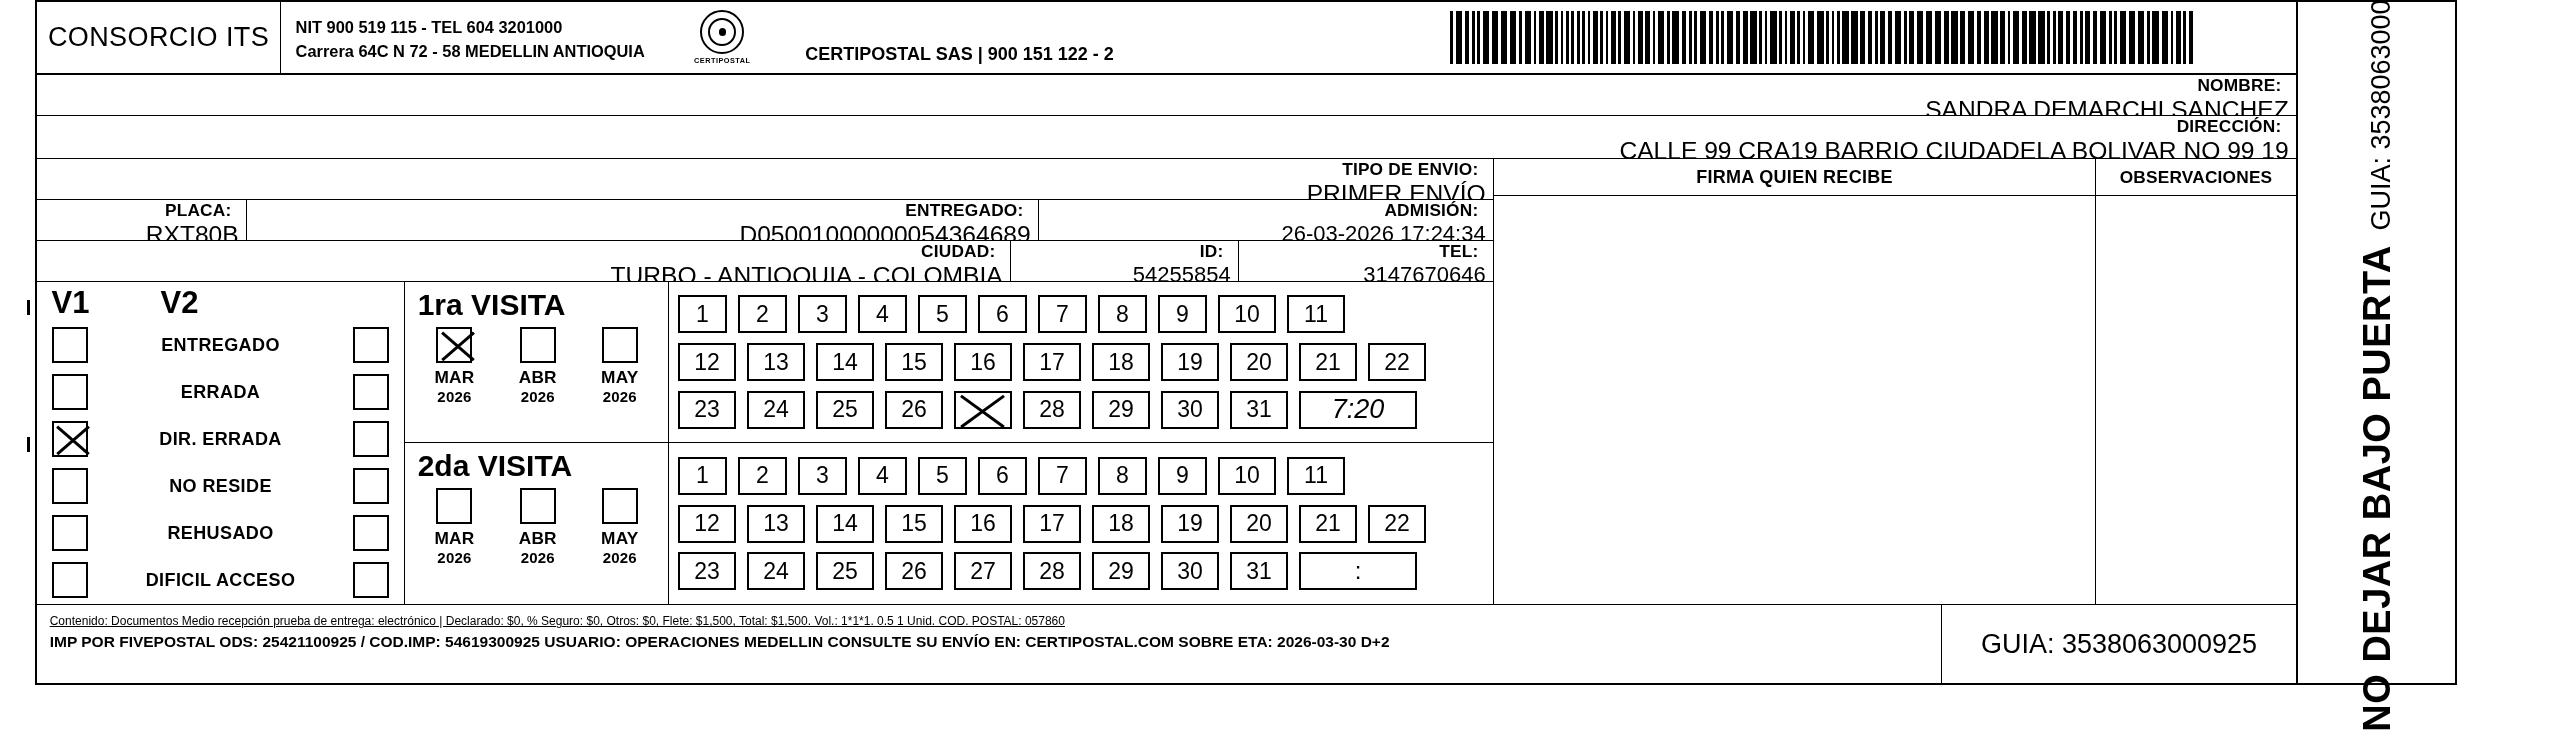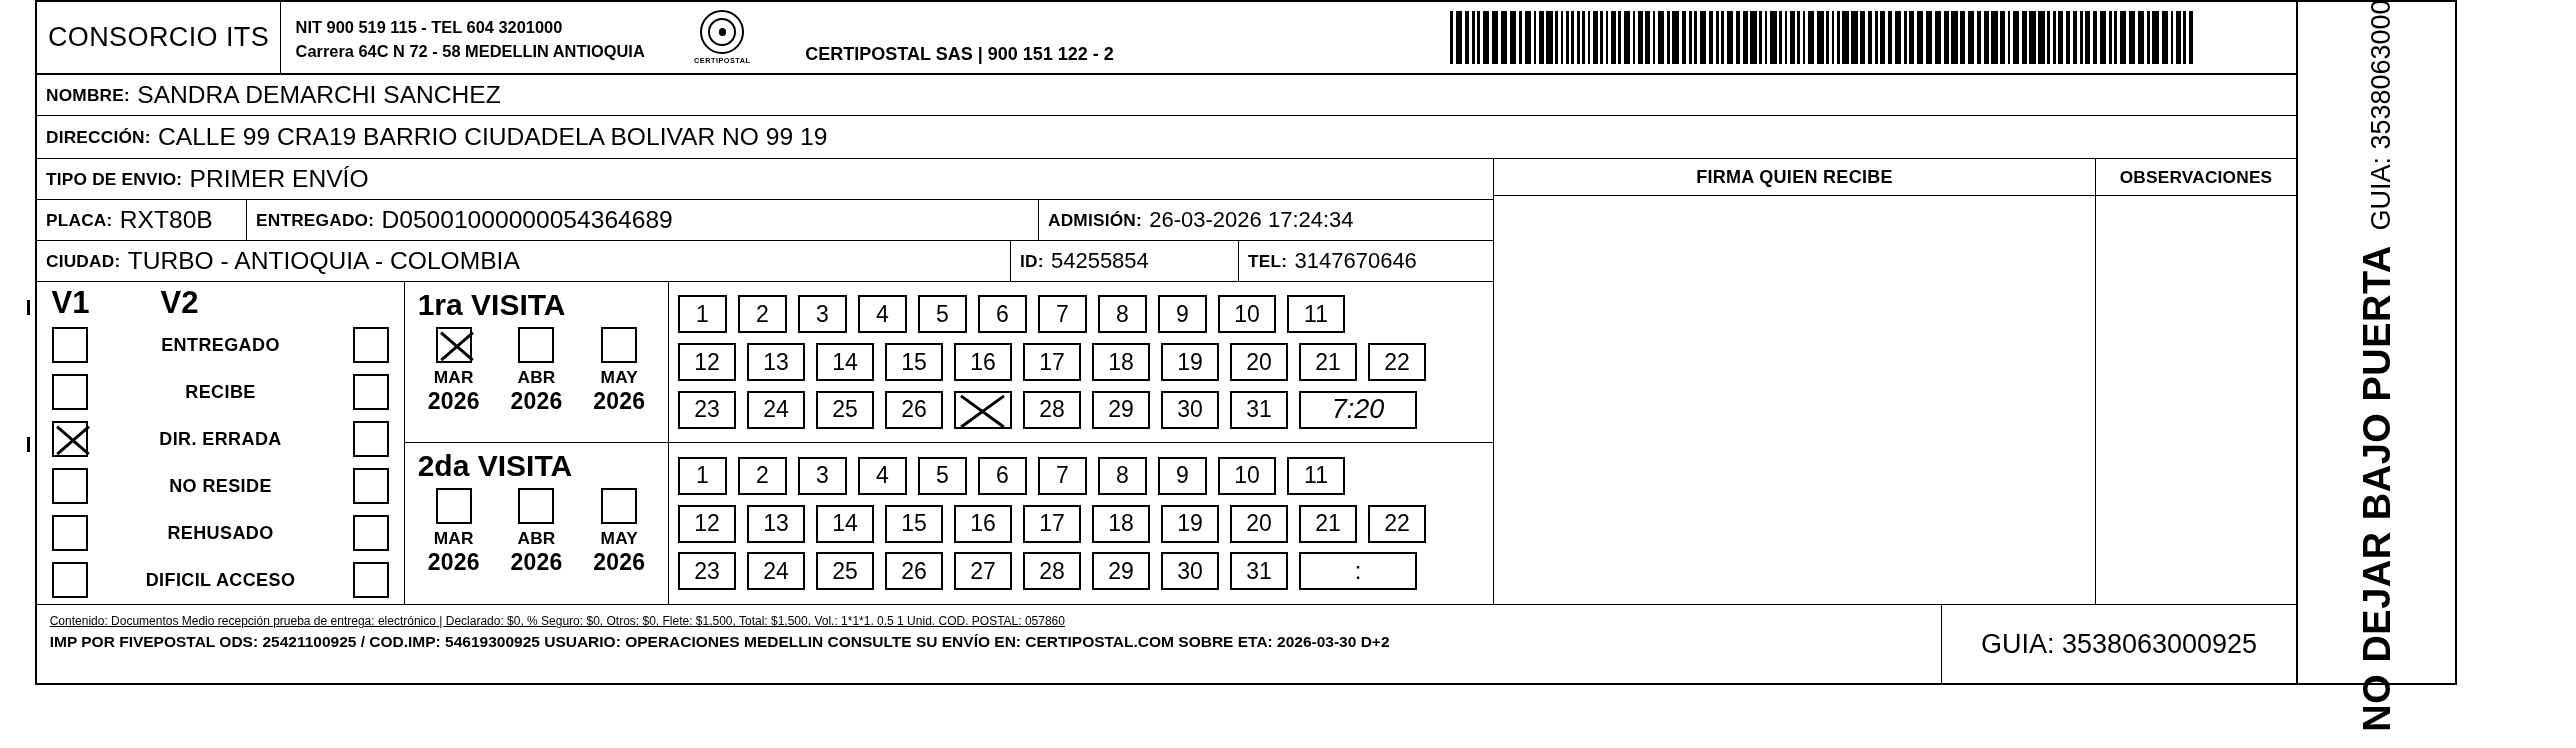--- a/index.html
+++ b/index.html
@@ -147,22 +147,22 @@
 
   
   .frow {
     display: flex;
     flex-direction: row;
     align-items: stretch;
     border-bottom: 1.8px solid #000;
   }
   .fcell {
     display: flex;
-    flex-direction: row;
-    align-items: center;
+    flex-direction: column;
+    align-items: flex-end;
     padding: 0 7.3px 0 9px;
     box-sizing: border-box;
     min-width: 0;
   }
   .flab {
     font-size: 17.3px;
     font-weight: bold;
     letter-spacing: 0.2px;
     white-space: nowrap;
     margin-right: 7.3px;
@@ -311,21 +311,21 @@
   }
   .mboxes {
     display: flex;
     flex-direction: row;
     justify-content: space-around;
     align-items: flex-start;
     padding: 0 7.3px;
   }
   .mitem { display: flex; flex-direction: column; align-items: center; }
   .mlab { font-size: 17.3px; font-weight: bold; margin-top: 3.6px; letter-spacing: 0.2px;}
-  .myear { font-size: 23px; font-weight: bold; letter-spacing: 0.2px;}
+  .myear { font-size: 15px; font-weight: bold; letter-spacing: 0.2px;}
 
   .dcol {
     flex: 1 1 auto;
     display: flex;
     flex-direction: column;
   }
   .dblock {
     flex: 1 1 50%;
     display: flex;
     flex-direction: column;
@@ -611,21 +611,21 @@
                 <span class="v2">V2</span>
               </div>
               <div class="v-rows" id="reason-rows">
                   <div class="v-row">
                     <div class="cbox"></div>
                     <div class="name">ENTREGADO</div>
                     <div class="cbox"></div>
                   </div>
                   <div class="v-row">
                     <div class="cbox"></div>
-                    <div class="name">RECIBE</div>
+                    <div class="name">ERRADA</div>
                     <div class="cbox"></div>
                   </div>
                   <div class="v-row">
                     <div class="cbox x"></div>
                     <div class="name">DIR. ERRADA</div>
                     <div class="cbox"></div>
                   </div>
                   <div class="v-row">
                     <div class="cbox"></div>
                     <div class="name">NO RESIDE</div>

